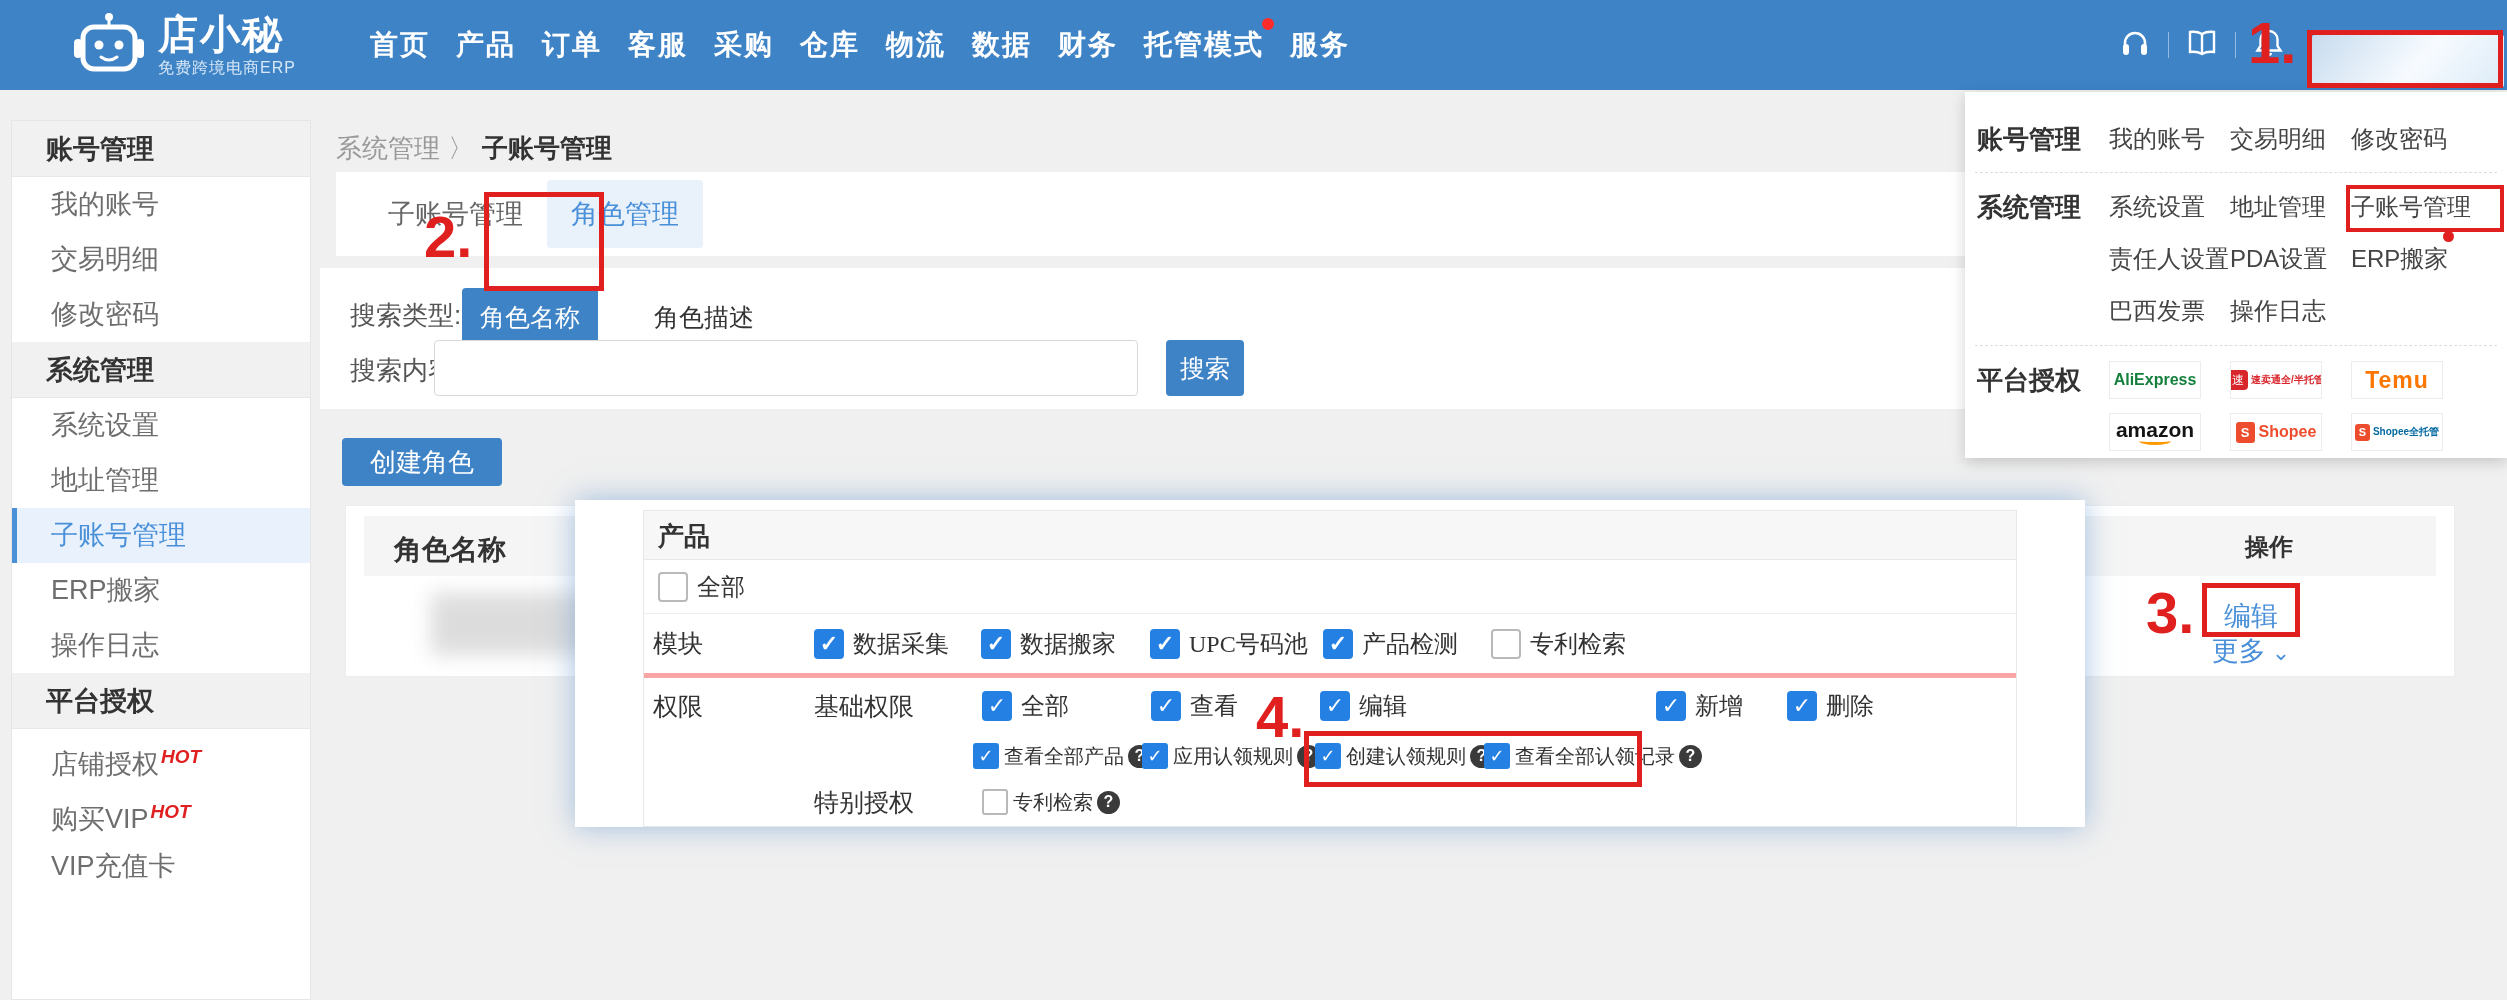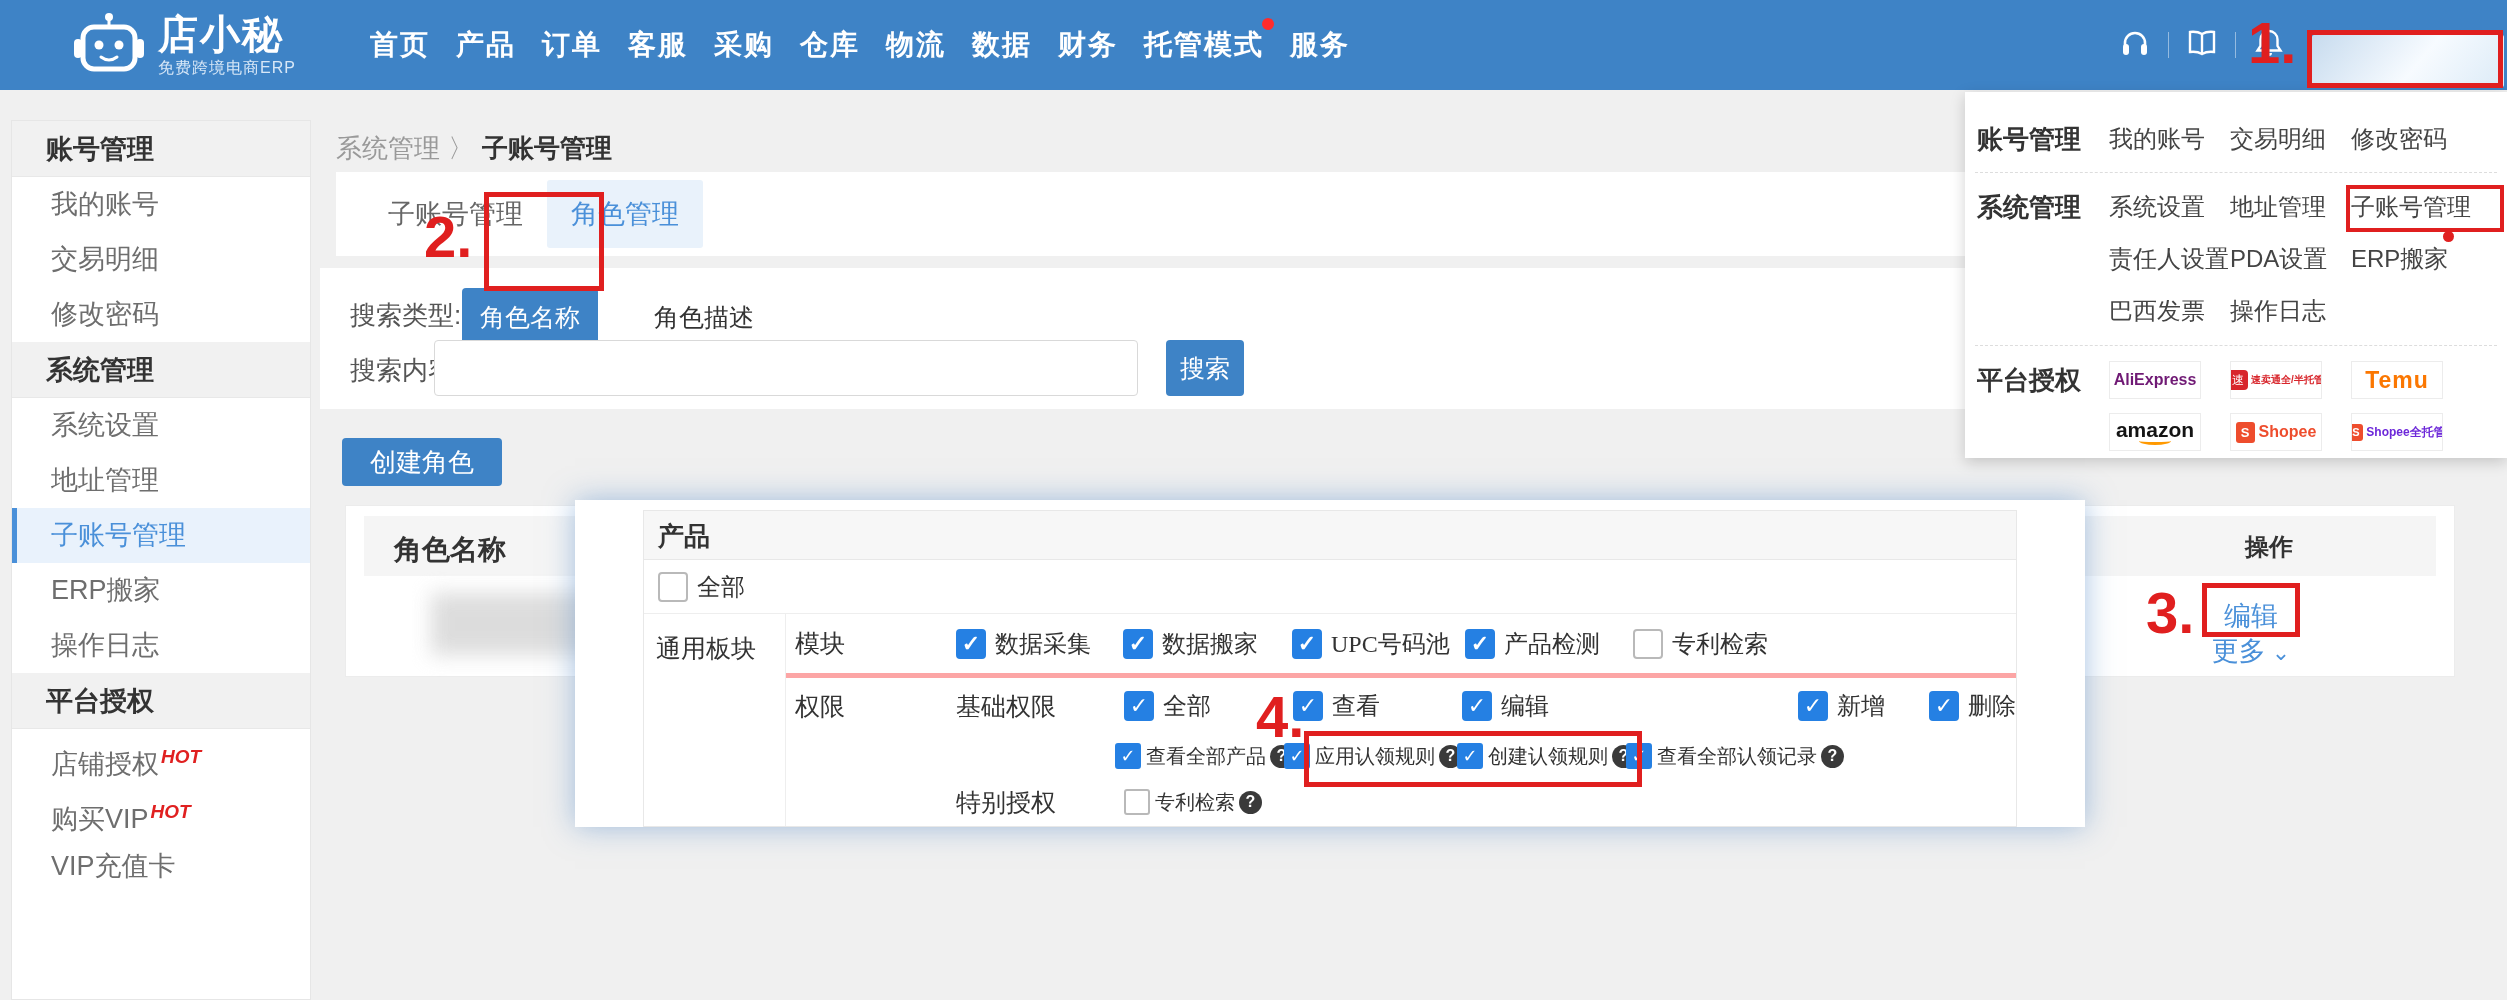--- a/index.html
+++ b/index.html
@@ -83,32 +83,32 @@
   .dropdown { position:absolute; left:1965px; top:92px; width:542px; height:366px; background:#fff; box-shadow:0 4px 14px rgba(0,0,0,.18); z-index:40; padding-top:22px; }
   .dd-row { display:flex; align-items:center; height:52px; }
   .dd-row.first { height:50px; }
   .dd-row.pf { height:52px; }
   .dd-label { width:144px; padding-left:12px; font-size:26px; font-weight:bold; color:#333; flex:none; }
   .dd-item { position:relative; width:121px; font-size:24px; color:#444; flex:none; cursor:pointer; white-space:nowrap; }
   .dd-dot { position:absolute; right:18px; top:-12px; width:11px; height:11px; border-radius:50%; background:#e02020; }
   .dd-divider { border-top:1px dashed #ddd; margin:8px 10px; }
   .pf-cell { width:121px; flex:none; }
   .pf-box { width:92px; height:38px; border:1px solid #ececec; display:flex; align-items:center; justify-content:center; background:#fff; cursor:pointer; overflow:hidden; }
-  .pf-text.aliexpress { color:#701a75; font-size:16px; font-weight:bold; }
+  .pf-text.aliexpress { color:#15803d; font-size:16px; font-weight:bold; }
   .pf-text.temu { color:#fb7701; font-size:23px; font-weight:800; letter-spacing:1px; }
   .pf-cicon { width:20px; height:20px; background:#d8262c; border-radius:4px; color:#fff; font-size:12px; display:flex; align-items:center; justify-content:center; flex:none; }
   .pf-ctext { color:#d8262c; font-size:10px; font-weight:bold; margin-left:3px; white-space:nowrap; }
   .pf-amz-wrap { display:flex; flex-direction:column; align-items:center; }
   .pf-amz { color:#141414; font-size:21px; font-weight:bold; line-height:21px; }
   .pf-smile { width:32px; height:8px; border-bottom:3px solid #ff9900; border-radius:50%; margin-top:-3px; }
   .pf-sicon { background:#ee4d2d; border-radius:3px; color:#fff; font-weight:bold; display:flex; align-items:center; justify-content:center; flex:none; }
   .pf-box.shopee .pf-sicon { width:19px; height:21px; font-size:13px; }
   .pf-box.shopee .pf-stext { color:#ee4d2d; font-size:16px; font-weight:bold; margin-left:4px; }
   .pf-box.shopee-full .pf-sicon { width:15px; height:17px; font-size:11px; }
-  .pf-box.shopee-full .pf-stext { color:#6d28d9; font-size:12px; font-weight:bold; margin-left:3px; white-space:nowrap; }
+  .pf-box.shopee-full .pf-stext { color:#0369a1; font-size:10px; font-weight:bold; margin-left:3px; white-space:nowrap; }
 
   
   .ann-box { position:absolute; border:5px solid #e01f1f; z-index:90; }
   .ann-box.thin { border-width:4px; }
   .ann-num { position:absolute; color:#e01f1f; font-size:58px; font-weight:bold; z-index:91; line-height:58px; }
 </style>
 </head>
 <body>
 
 <div id="page">
@@ -221,21 +221,20 @@
   </div>
 
   <div class="modal">
     <div class="ptable">
       <div class="p-header">产品</div>
       <div class="p-all">
         <span class="cb"></span>
         <span class="cb-lab">全部</span>
       </div>
       <div class="p-body">
-        <div class="p-col1">通用板块</div>
         <div class="p-col2">
           <div class="pline module" id="line-module">
               <div class="pl-label">模块</div>
               <div class="cb-item" style="width: 167px;">
                 <div class="cb on">✓</div>
                 <span class="cb-lab">数据采集</span>
               </div>
               <div class="cb-item" style="width: 169px;">
                 <div class="cb on">✓</div>
                 <span class="cb-lab">数据搬家</span>

